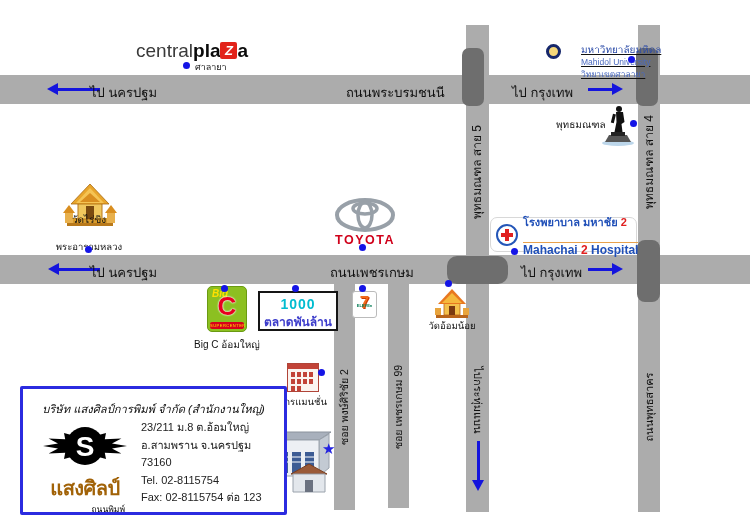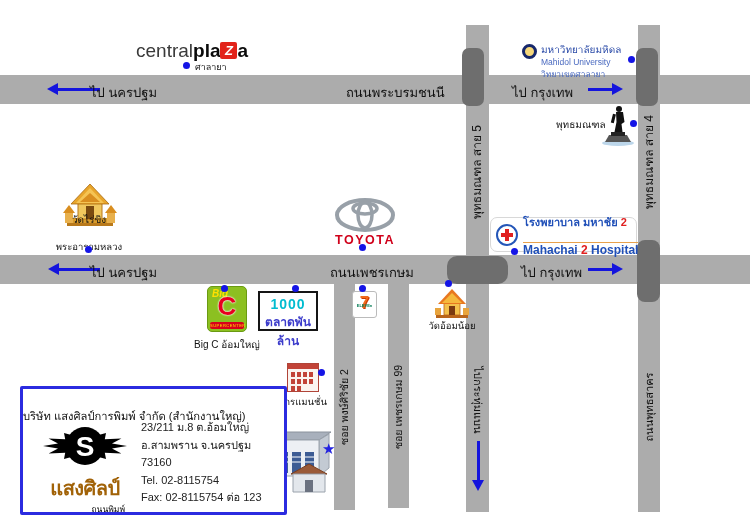--- a/index.html
+++ b/index.html
@@ -32,21 +32,21 @@
   .caption { position:absolute; z-index:6; font-size:10px; color:#111; white-space:nowrap; }
   .lmk { position:absolute; z-index:6; }
   
   .cp { left:136px; top:40px; white-space:nowrap; }
   .cp .thin { font-size:19px; color:#3A3A3A; }
   .cp .bold { font-size:19px; font-weight:bold; color:#0A0A0A; }
   .cp .zbox { display:inline-block; width:17px; height:17px; background:#E2231A; color:#fff;
               font-size:13px; font-weight:bold; font-style:italic; text-align:center; line-height:17px;
               vertical-align:2px; border-radius:2px; }
   
-  .mu { left:522px; top:42px; display:flex; gap:4px; align-items:flex-start; }
+  .mu { left:546px; top:42px; display:flex; gap:20px; align-items:flex-start;text-decoration:underline; }
   .mu-logo { width:15px; height:15px; border-radius:50%; background:#F5D77A;
              border:3px solid #16276B; margin-top:2px; }
   .mu-t1 { font-size:10px; color:#2B4BA8; }
   .mu-t2, .mu-t3 { font-size:8.5px; color:#4A6AC0; }
   
   .toyota-text { position:absolute; left:334px; top:233px; width:62px; text-align:center; z-index:6;
                  font-size:12.5px; font-weight:bold; letter-spacing:1.5px; color:#D0021B; }
   
   .hosp { left:490px; top:217px; width:147px; height:35px; background:#fff; border:1px solid #D8D8D8;
           border-radius:7px; display:flex; align-items:center; gap:5px; padding:2px 5px; }
@@ -60,38 +60,38 @@
   .rednum { color:#E02020; }
   
   .bigc { left:207px; top:286px; width:40px; height:46px; background:#8CC021; border:1px solid #6A9A12;
           border-radius:5px; overflow:hidden; }
   .bigc-big { position:absolute; top:1px; left:4px; font-size:10px; font-weight:bold; font-style:italic; color:#FFE000;text-align:right; }
   .bigc-c { position:absolute; top:6px; left:0; right:0; text-align:center; font-size:26px; font-weight:bold;
             color:#E8001E; text-shadow:0 0 2px #fff, 0 0 2px #fff; line-height:26px; }
   .bigc-band { position:absolute; bottom:2px; left:2px; right:2px; height:7px; background:#D8001A; border-radius:2px;
                color:#FFE000; font-size:4px; text-align:center; line-height:7px; letter-spacing:.5px; }
   
-  .m1000 { left:258px; top:291px; width:60px; height:40px; background:#fff; border:2px solid #151515;
+  .m1000 { left:258px; top:291px; width:80px; height:40px; background:#fff; border:2px solid #151515;
            text-align:center; padding-top:3px; }
   .m1000-num { font-size:14px; font-weight:bold; color:#00BCD0; letter-spacing:1px; }
   .m1000-name { font-size:12px; font-weight:bold; color:#3B3BCB; }
   
   .sev { left:352px; top:291px; width:25px; height:27px; background:#fff; border:1px solid #BBB;
          border-radius:3px; text-align:center; }
   .sev-7 { font-size:17px; font-weight:bold; color:#F26A1B; text-shadow:1px 1px 0 #CC3A00; line-height:22px; }
   .sev-e { position:absolute; left:0; right:0; top:11px; font-size:4px; font-weight:bold; color:#007A53; }
   
   .mansion { left:287px; top:363px; width:32px; height:29px; background:#FBF4F0; border:1px solid #B04438; }
   .mansion-roof { height:5px; background:#C24338; }
   .mansion-win { display:flex; flex-wrap:wrap; gap:2px; padding:3px 3px; }
   .mansion-win i { width:4px; height:5px; background:#C24338; }
   
   .cbox { position:absolute; left:20px; top:386px; width:267px; height:129px; z-index:7;
           background:#fff; border:3px solid #2B2BE0; border-radius:2px; }
-  .cbox-title { position:absolute; top:18px; left:0; right:0; text-align:left; font-size:11.2px; color:#111; }
+  .cbox-title { position:absolute; top:11px; left:0; right:0; text-align:center; font-size:11.2px; color:#111;font-style:italic; }
   .clogo { position:absolute; left:12px; top:26px; width:100px; text-align:center; }
   .clogo-thai { font-size:20px; font-weight:bold; letter-spacing:-.5px; color:#a16207; margin-top:-5px; }
   .clogo-sub { font-size:8.5px; color:#000; text-align:right; padding-right:10px; margin-top:-2px; }
   .caddr { position:absolute; left:118px; top:30px; font-size:11px; color:#222; line-height:17.5px; }
   svg { display:block; }
 </style>
 </head>
 <body>
 
 <div class="map">

